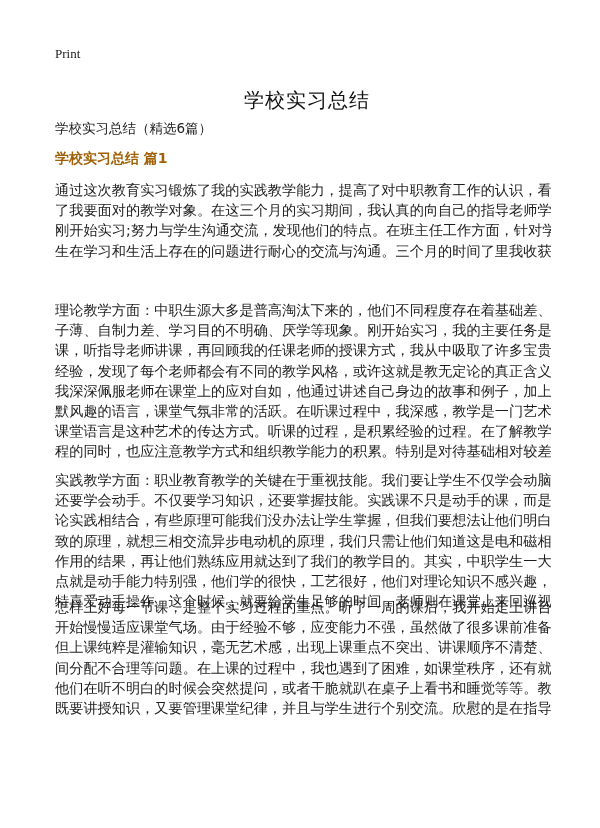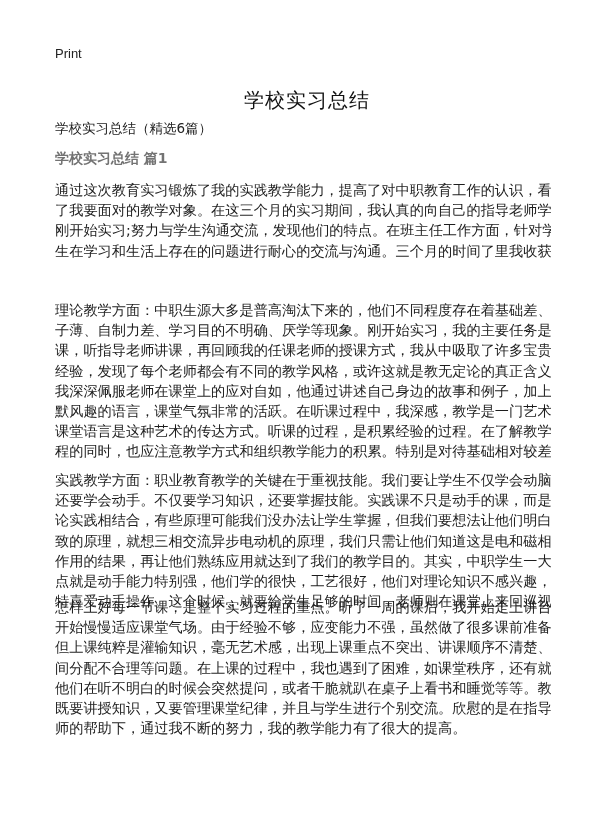--- a/index.html
+++ b/index.html
@@ -3,34 +3,34 @@
   <meta charset="utf-8">
   <style>
     html, body { margin: 0; padding: 0; background: #ffffff; }
     body {
       width: 600px; height: 828px; overflow: hidden; position: relative;
       color: #1a1a1a;
       font-family: "DejaVu Sans", "Liberation Sans", sans-serif;
     }
     .print-label {
       position: absolute; left: 55px; top: 46px;
-      font-family: Liberation Sans, sans-serif;
+      font-family: Liberation Serif, serif;
       font-size: 13px; color: #222;
     }
     .doc-title {
       position: absolute; left: 0; width: 600px; top: 80px;
       text-align: center; font-size: 20px; letter-spacing: 1px; color: #111;
     }
     .doc-subtitle {
       position: absolute; left: 55px; top: 120px;
       font-size: 13.5px; color: #222;
     }
     .section-heading {
       position: absolute; left: 55px; top: 150px;
-      font-size: 14px; font-weight: bold; color: #737373;
+      font-size: 14px; font-weight: bold; color: #a16207;
     }
     .body-text {
       position: absolute; left: 55px; width: 496px;
       font-size: 14.2px; line-height: 20.2px; color: #1d1d1d;
       text-align: justify; word-break: break-all;
     }
     .body-text .ln { display: block; white-space: nowrap; overflow: hidden; }
     #p1 { top: 180px; }
     #p2 { top: 300px; }
     #p3 { top: 470px; }
@@ -75,14 +75,13 @@
   <span class="ln">特喜爱动手操作。这个时候，就要给学生足够的时间，老师则在课堂上来回巡视，</span>
 </div>
 
 <div id="p4" class="body-text">
   <span class="ln">怎样上好每一节课，是整个实习过程的重点。听了一周的课后，我开始走上讲台，</span>
   <span class="ln">开始慢慢适应课堂气场。由于经验不够，应变能力不强，虽然做了很多课前准备，</span>
   <span class="ln">但上课纯粹是灌输知识，毫无艺术感，出现上课重点不突出、讲课顺序不清楚、时</span>
   <span class="ln">间分配不合理等问题。在上课的过程中，我也遇到了困难，如课堂秩序，还有就是</span>
   <span class="ln">他们在听不明白的时候会突然提问，或者干脆就趴在桌子上看书和睡觉等等。教师</span>
   <span class="ln">既要讲授知识，又要管理课堂纪律，并且与学生进行个别交流。欣慰的是在指导老</span>
-  <span class="ln">师的帮助下，通过我不断的努力，我的教学能力有了很大的提高。</span>
 </div>
 
 </body></html>

